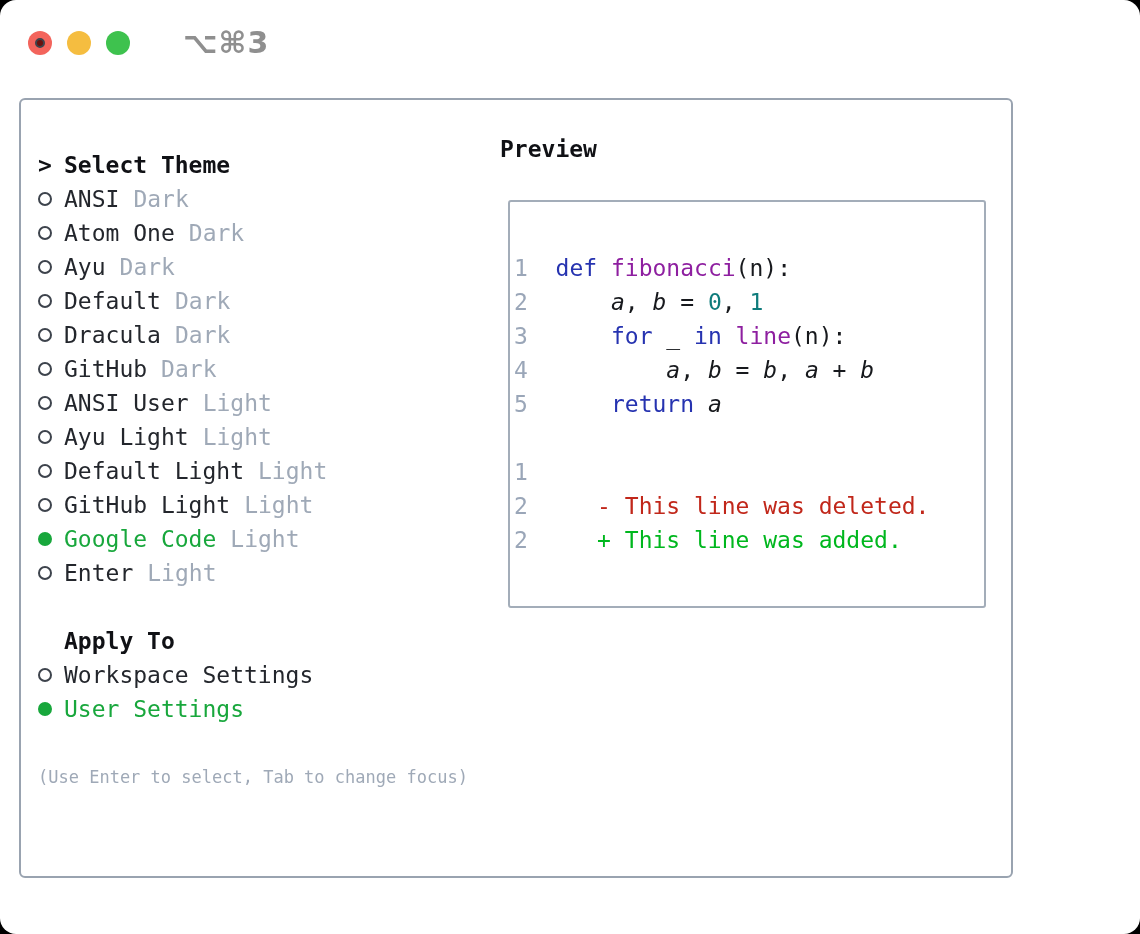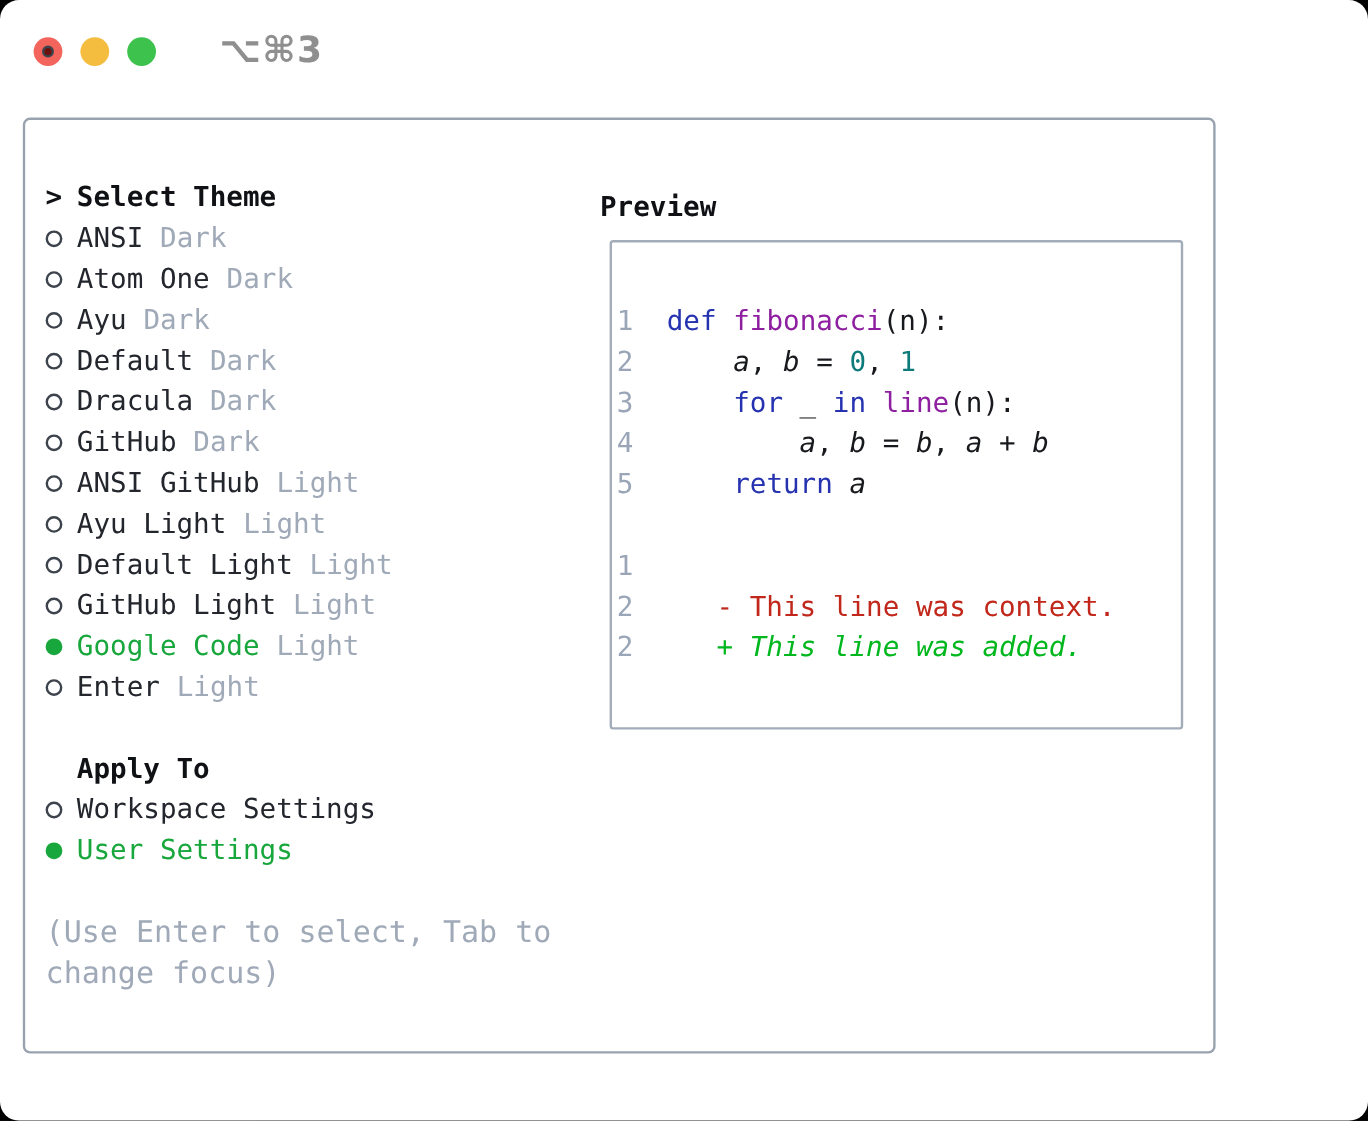--- a/index.html
+++ b/index.html
@@ -24,36 +24,36 @@
   .left{position:absolute;left:38px;top:148px;}
   .row{height:34px;display:flex;align-items:center;font-size:23px;color:var(--text-dark);white-space:pre;}
   .row.hdr{font-weight:bold;color:#101115;}
   .prompt{display:inline-block;width:26px;font-weight:bold;}
   .indent{display:inline-block;width:26px;}
   .blank{height:34px;}
   .dot{width:14px;height:14px;border-radius:50%;border:2.5px solid #3d434c;box-sizing:border-box;margin-right:12px;flex:0 0 auto;}
   .dot.sel{background:var(--accent-green);border-color:var(--accent-green);}
   .nm.sel{color:var(--accent-green);}
   .vr{color:var(--muted);margin-left:14px;}
-  .hint{width:432px;font-size:25px;line-height:34px;color:var(--muted);}
+  .hint{width:432px;font-size:17px;line-height:34px;color:var(--muted);}
   
-  .preview-label{position:absolute;left:500px;top:156px;height:34px;display:flex;align-items:center;
+  .preview-label{position:absolute;left:500px;top:132px;height:34px;display:flex;align-items:center;
     font-size:23px;font-weight:bold;color:#101115;}
   .preview-box{position:absolute;left:508px;top:200px;width:478px;height:408px;box-sizing:border-box;
     border:2px solid var(--preview-border);border-radius:3px;padding:49px 0 0 4px;overflow:hidden;}
   .cl{height:34px;line-height:34px;font-size:23px;white-space:pre;display:flex;}
   .ln{color:var(--line-number);}
   .t-pl{color:var(--code-plain);}
   .t-kw{color:var(--kw);}
   .t-fn{color:var(--fn);}
   .t-num{color:var(--num-literal);}
   .t-var{color:var(--code-plain);font-style:italic;}
   .d-context{color:var(--diff-context);}
   .d-deleted{color:var(--diff-red);}
-  .d-added{color:var(--diff-green);font-style:italic;}
+  .d-added{color:var(--diff-green);}
 </style>
 </head>
 <body>
 
 <div class="window">
 
   <div class="titlebar">
     <button class="tl tl-red">
         <span class="dot"></span>
       </button>
@@ -68,21 +68,21 @@
     <div class="row hdr">
       <span class="prompt">&gt;</span><span>Select Theme</span>
     </div>
     <div id="theme-list">
         <div class="row"><span class="dot"></span><span class="nm">ANSI</span><span class="vr">Dark</span></div>
         <div class="row"><span class="dot"></span><span class="nm">Atom One</span><span class="vr">Dark</span></div>
         <div class="row"><span class="dot"></span><span class="nm">Ayu</span><span class="vr">Dark</span></div>
         <div class="row"><span class="dot"></span><span class="nm">Default</span><span class="vr">Dark</span></div>
         <div class="row"><span class="dot"></span><span class="nm">Dracula</span><span class="vr">Dark</span></div>
         <div class="row"><span class="dot"></span><span class="nm">GitHub</span><span class="vr">Dark</span></div>
-        <div class="row"><span class="dot"></span><span class="nm">ANSI GitHub</span><span class="vr">Light</span></div>
+        <div class="row"><span class="dot"></span><span class="nm">ANSI User</span><span class="vr">Light</span></div>
         <div class="row"><span class="dot"></span><span class="nm">Ayu Light</span><span class="vr">Light</span></div>
         <div class="row"><span class="dot"></span><span class="nm">Default Light</span><span class="vr">Light</span></div>
         <div class="row"><span class="dot"></span><span class="nm">GitHub Light</span><span class="vr">Light</span></div>
         <div class="row"><span class="dot sel"></span><span class="nm sel">Google Code</span><span class="vr">Light</span></div>
         <div class="row"><span class="dot"></span><span class="nm">Enter</span><span class="vr">Light</span></div>
       </div>
     <div class="blank"></div>
     <div class="row hdr">
       <span class="indent"></span><span>Apply To</span>
     </div>
@@ -97,17 +97,17 @@
   <div class="preview-label">Preview</div>
 
   <div class="preview-box" id="preview-box">
       <div class="cl"><span class="ln">1</span><span class="t-pl">  </span><span class="t-kw">def</span><span class="t-pl"> </span><span class="t-fn">fibonacci</span><span class="t-pl">(n):</span></div>
       <div class="cl"><span class="ln">2</span><span class="t-pl">      </span><span class="t-var">a</span><span class="t-pl">, </span><span class="t-var">b</span><span class="t-pl"> = </span><span class="t-num">0</span><span class="t-pl">, </span><span class="t-num">1</span></div>
       <div class="cl"><span class="ln">3</span><span class="t-pl">      </span><span class="t-kw">for</span><span class="t-pl"> _ </span><span class="t-kw">in</span><span class="t-pl"> </span><span class="t-fn">line</span><span class="t-pl">(n):</span></div>
       <div class="cl"><span class="ln">4</span><span class="t-pl">          </span><span class="t-var">a</span><span class="t-pl">, </span><span class="t-var">b</span><span class="t-pl"> = </span><span class="t-var">b</span><span class="t-pl">, </span><span class="t-var">a</span><span class="t-pl"> + </span><span class="t-var">b</span></div>
       <div class="cl"><span class="ln">5</span><span class="t-pl">      </span><span class="t-kw">return</span><span class="t-pl"> </span><span class="t-var">a</span></div>
       <div class="cl"><span class="ln"></span></div>
       <div class="cl"><span class="ln">1</span></div>
-      <div class="cl"><span class="ln">2</span><span class="d-deleted">     - This line was context.</span></div>
+      <div class="cl"><span class="ln">2</span><span class="d-deleted">     - This line was deleted.</span></div>
       <div class="cl"><span class="ln">2</span><span class="d-added">     + This line was added.</span></div>
     </div>
 
 </div>
 
 </body></html>

